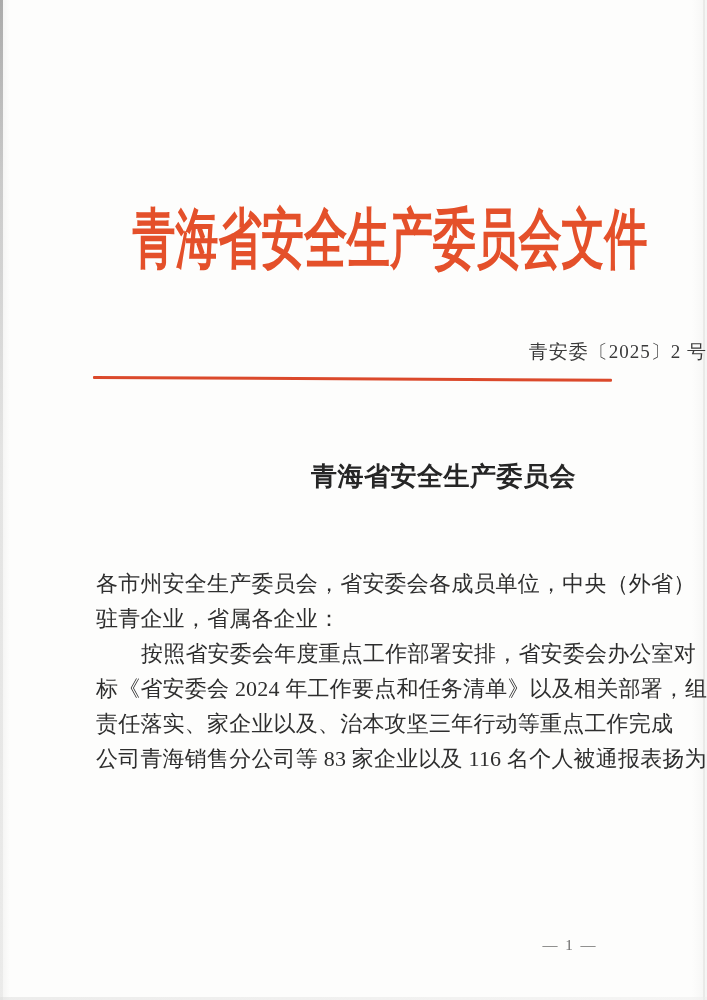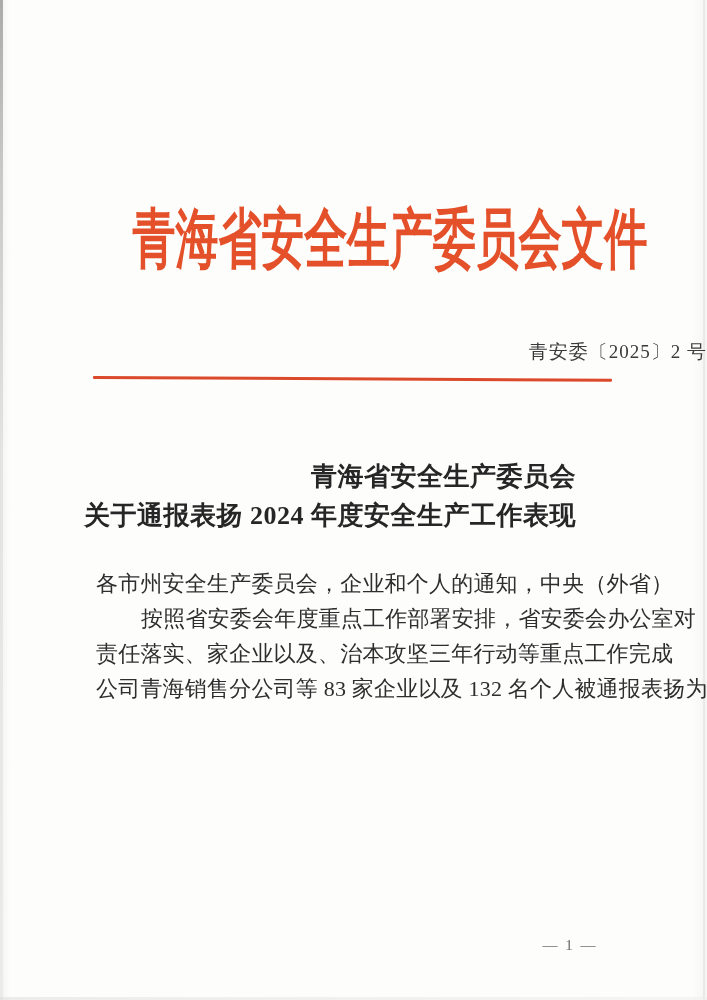--- a/index.html
+++ b/index.html
@@ -120,24 +120,25 @@
   <div class="header-title">
     <span class="inner">青海省安全生产委员会文件</span>
   </div>
 
   <div class="doc-number">青安委〔2025〕2 号</div>
 
   <div class="red-line"></div>
 
   <div class="doc-title">
     <div>青海省安全生产委员会</div>
-    <div>关于通报表扬 2024 年度安全生产工作表现</div>
   </div>
 
   <div class="body-text">
-    <div class="line">各市州安全生产委员会，企业和个人的通知，中央（外省）</div>
+    <div class="line">各市州安全生产委员会，省安委会各成员单位，中央（外省）</div>
+    <div class="line">驻青企业，省属各企业：</div>
     <div class="line indent">按照省安委会年度重点工作部署安排，省安委会办公室对</div>
+    <div class="line">标《省安委会 2024 年工作要点和任务清单》以及相关部署，组</div>
     <div class="line">责任落实、家企业以及、治本攻坚三年行动等重点工作完成</div>
-    <div class="line">公司青海销售分公司等 83 家企业以及 132 名个人被通报表扬为</div>
+    <div class="line">公司青海销售分公司等 83 家企业以及 116 名个人被通报表扬为</div>
   </div>
 
   <div class="page-number">— 1 —</div>
 </div>
 
 </body></html>

